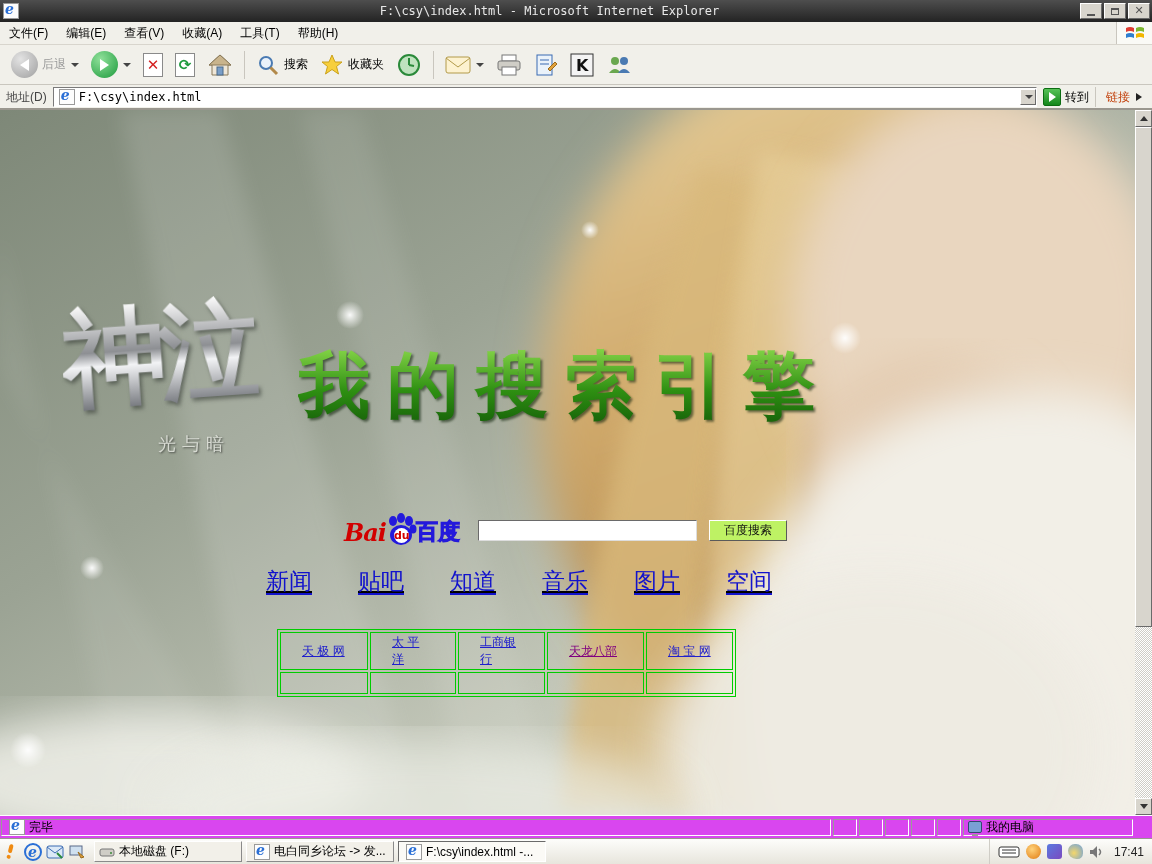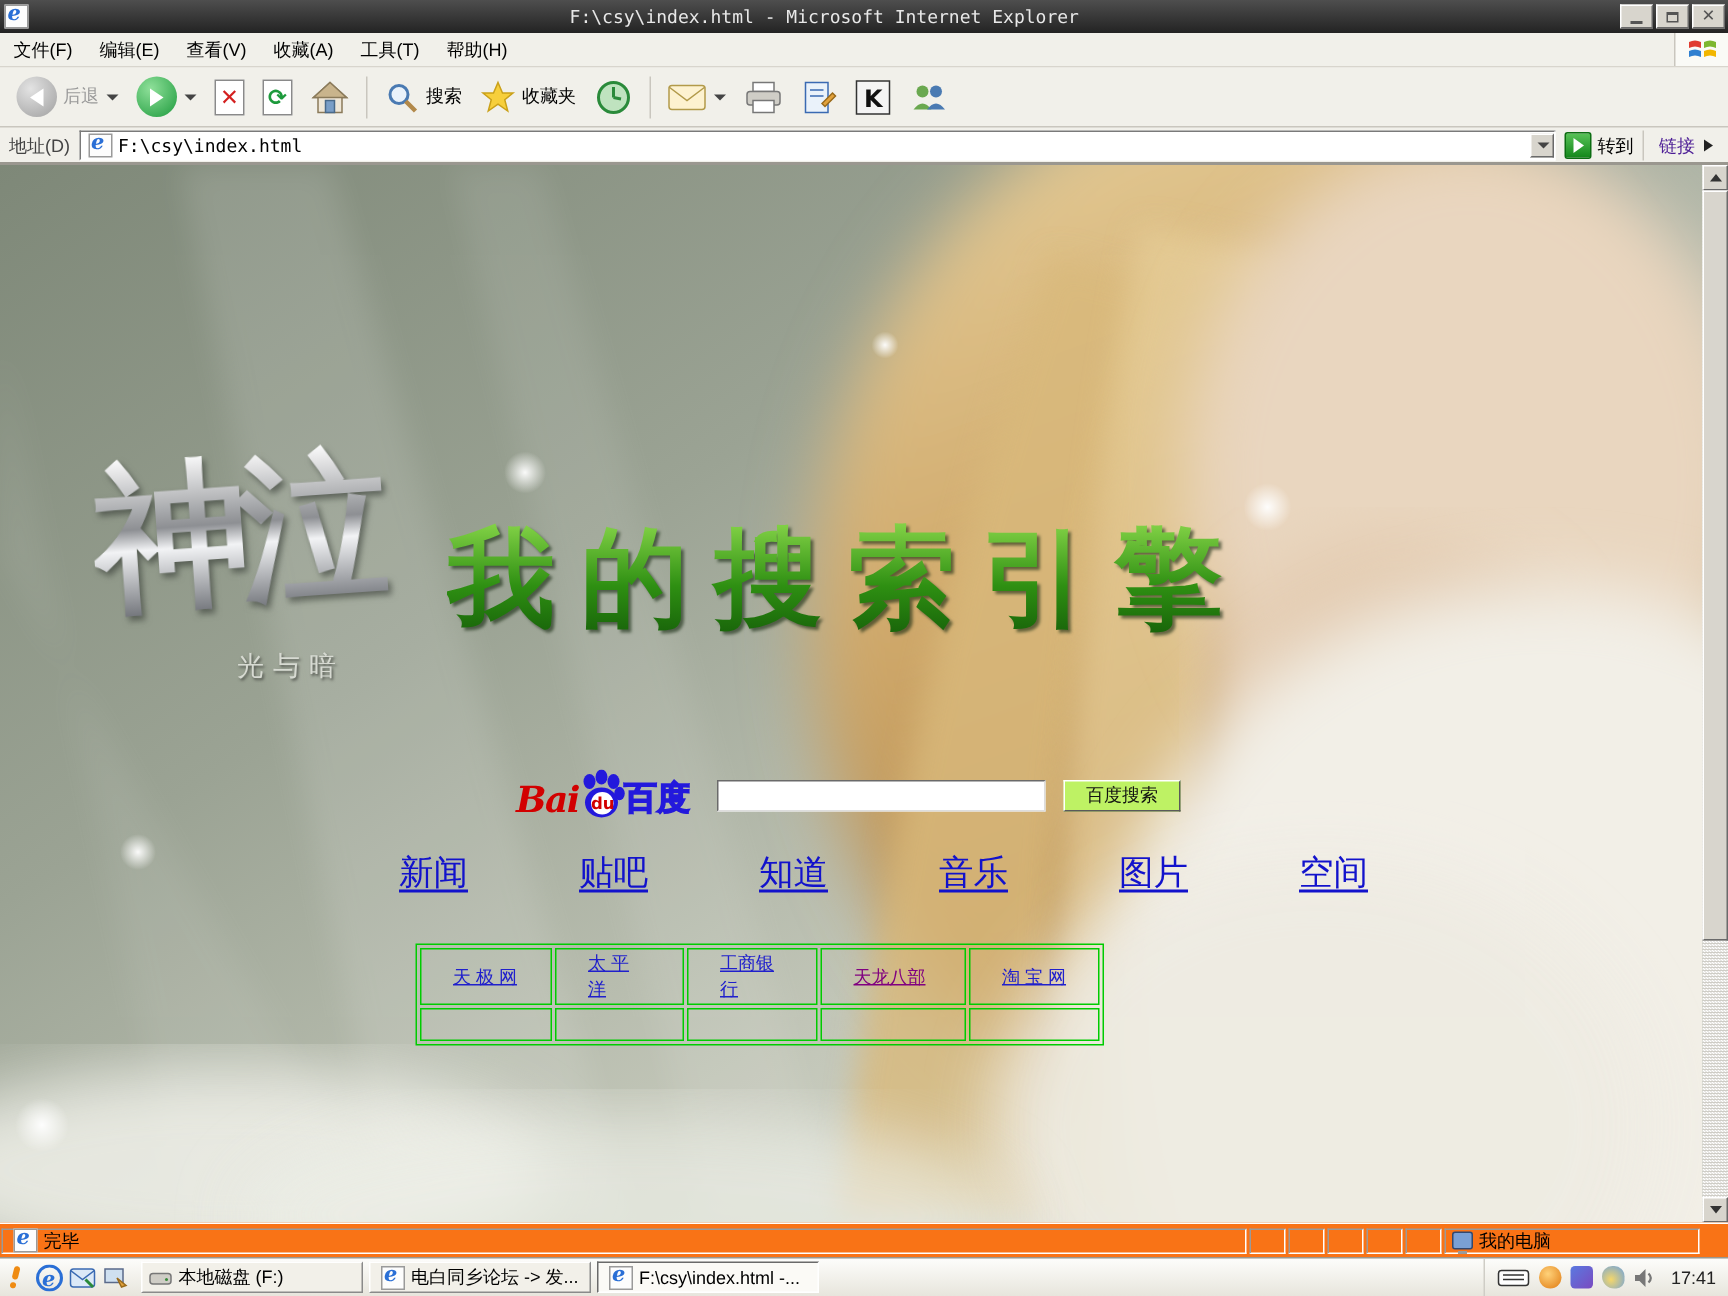--- a/index.html
+++ b/index.html
@@ -47,21 +47,21 @@
   #addressbar .lbl{padding:0 6px;color:#444;}
   #address-combo{flex:1;height:20px;background:#fff;border:1px solid;border-color:#7a7a7a #fff #fff #7a7a7a;
     display:flex;align-items:center;gap:4px;padding-left:2px;}
   #address-combo .txt{font-family:"DejaVu Sans Mono","Liberation Mono",monospace;font-size:12px;}
   .combo-drop{margin-left:auto;width:16px;height:16px;background:#d8d5cd;border:1px solid;border-color:#fff #6a6a6a #6a6a6a #fff;
     display:flex;align-items:center;justify-content:center;}
   #go-button{display:flex;align-items:center;gap:4px;margin:0 6px;}
   #go-button .gbox{width:18px;height:18px;background:linear-gradient(180deg,#57c257,#14871b);border:1px solid #0c6d12;
     display:flex;align-items:center;justify-content:center;border-radius:2px;}
   #go-button .garr{width:0;height:0;border-top:5px solid transparent;border-bottom:5px solid transparent;border-left:7px solid #fff;}
-  #links-area{display:flex;align-items:center;gap:6px;border-left:1px solid #c9c6be;padding:0 10px;height:20px;color:#4c1d95;}
+  #links-area{display:flex;align-items:center;gap:6px;border-left:1px solid #c9c6be;padding:0 10px;height:20px;color:#c2410c;}
   .tri-r{width:0;height:0;border-top:4px solid transparent;border-bottom:4px solid transparent;border-left:6px solid #222;}
   
   #content{position:absolute;left:0;top:110px;width:1135px;height:705px;overflow:hidden;background:#9aa294;}
   #bg-art{position:absolute;left:0;top:0;}
   .overlay{position:absolute;}
   #logo-title{left:62px;top:175px;font:bold 105px "DejaVu Serif",serif;letter-spacing:-8px;
     transform:rotate(-4deg);background:linear-gradient(180deg,#ffffff 10%,#8d8f93 45%,#f2f3f5 55%,#63666c 90%);
     -webkit-background-clip:text;background-clip:text;color:transparent;
     filter:drop-shadow(2px 3px 2px rgba(40,45,40,.55));}
   #logo-subtitle{left:158px;top:322px;font:18px "DejaVu Serif",serif;color:#d7dad2;letter-spacing:6px;
@@ -74,41 +74,41 @@
   #baidu-logo{display:flex;align-items:flex-end;position:relative;}
   #baidu-logo .bai{color:#d20000;font:bold italic 24px "DejaVu Serif",serif;letter-spacing:-1px;margin-left:44px;}
   #baidu-logo .pawwrap{position:relative;width:34px;height:34px;margin:0 -2px;}
   #baidu-logo .du{position:absolute;left:10px;top:15px;color:#d20000;font:bold 11px "DejaVu Sans",sans-serif;
     background:#fff;border-radius:50%;width:15px;height:15px;text-align:center;line-height:15px;}
   #baidu-logo .cn{color:#d20000;font:bold 22px "DejaVu Serif",serif;-webkit-text-stroke:1px #2319dc;}
   #search-input{margin-left:18px;width:219px;height:21px;background:#fff;border:1px solid #6a6a6a;
     border-right-color:#ddd;border-bottom-color:#ddd;font-size:13px;padding:0 3px;}
   #baidu-search-button{margin-left:12px;width:78px;height:21px;background:#bef264;
     border:1px solid;border-color:#fff #5a5a5a #5a5a5a #fff;font-size:12px;color:#111;padding:0;}
-  #nav-links{left:266px;top:456px;display:flex;gap:74px;font-size:23px;}
+  #nav-links{left:266px;top:456px;display:flex;gap:46px;font-size:23px;text-decoration:underline;}
   #nav-links a{color:#1212cc;text-decoration:underline;text-underline-offset:4px;}
   #quick-table{left:277px;top:519px;}
   #quick-table table{border-collapse:separate;border-spacing:2px;border:1px solid #00cc00;background:transparent;}
   #quick-table td{border:1px solid #00cc00;text-align:left;font-size:12px;padding:1px 21px;}
   #quick-table tr.r1 td{height:24px;}
   #quick-table tr.r2 td{height:22px;}
   #quick-table a{color:#2020cc;text-decoration:underline;}
   #quick-table a.visited{color:#800080;}
   .cw0{width:88px}.cw1{width:86px}.cw2{width:87px}.cw3{width:97px}.cw4{width:87px}
   
   #vscroll{position:absolute;right:0;top:110px;width:17px;height:705px;
     background:repeating-conic-gradient(#fff 0 25%,#cfcdc6 0 50%) 0 0/2px 2px;}
   .sbtn{position:absolute;left:0;width:17px;height:17px;background:#d8d5cd;
     border:1px solid;border-color:#fff #6a6a6a #6a6a6a #fff;display:flex;align-items:center;justify-content:center;}
   .tri-up{width:0;height:0;border-left:4px solid transparent;border-right:4px solid transparent;border-bottom:5px solid #333;}
   .tri-dn{width:0;height:0;border-left:4px solid transparent;border-right:4px solid transparent;border-top:5px solid #333;}
   #sthumb{position:absolute;left:0;top:17px;width:17px;height:500px;background:#d8d5cd;
     border:1px solid;border-color:#fff #6a6a6a #6a6a6a #fff;}
   
-  #statusbar{position:absolute;left:0;top:815px;width:1152px;height:23px;background:#f97316;
+  #statusbar{position:absolute;left:0;top:815px;width:1152px;height:23px;background:#d946ef;
     border-top:1px solid #fff;display:flex;align-items:center;font-size:12px;}
   .spane{height:17px;border:1px solid;border-color:#9a9a9a #fff #fff #9a9a9a;margin:0 1px;
     display:flex;align-items:center;gap:4px;padding:0 4px;}
   #status-main{width:830px;}
   .spane.empty{width:24px;}
   #status-zone{width:170px;}
   .mycomp-icon{width:14px;height:12px;background:#7aa0d4;border:1px solid #33486e;border-radius:2px;position:relative;}
   .mycomp-icon:after{content:"";position:absolute;left:3px;top:12px;width:6px;height:2px;background:#9a9a9a;}
   
   #taskbar{position:absolute;left:0;top:838px;width:1152px;height:26px;

